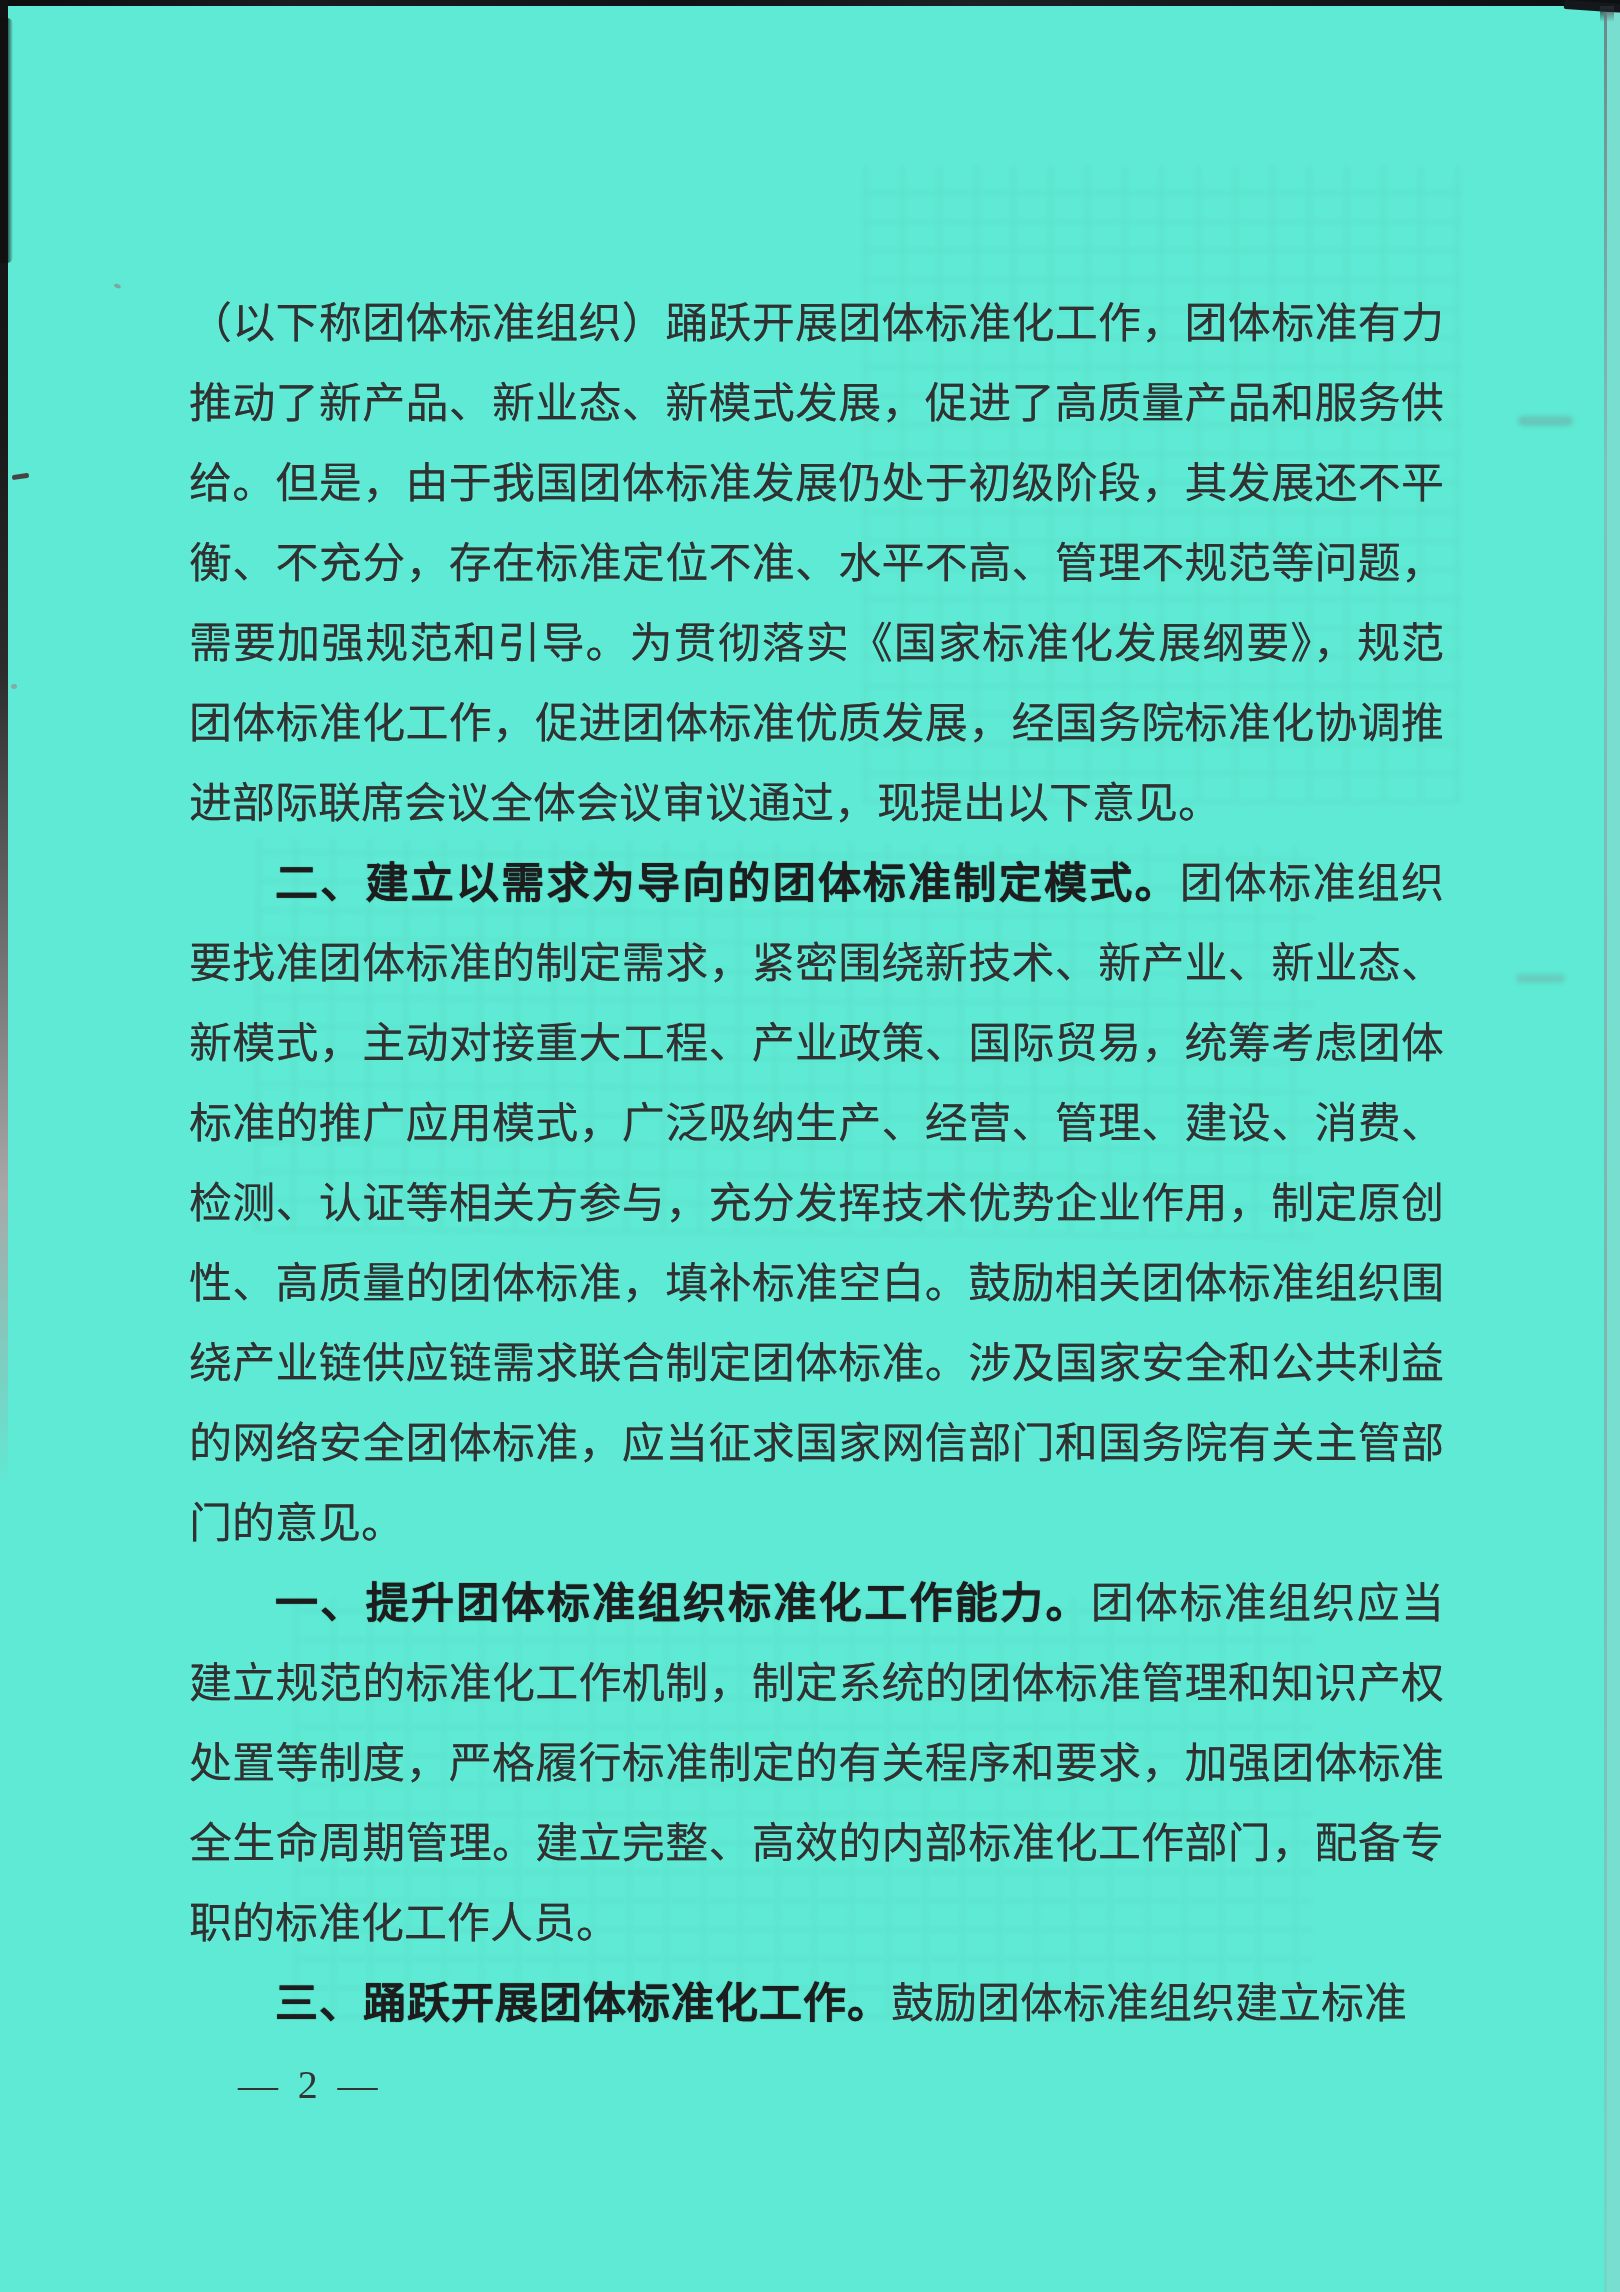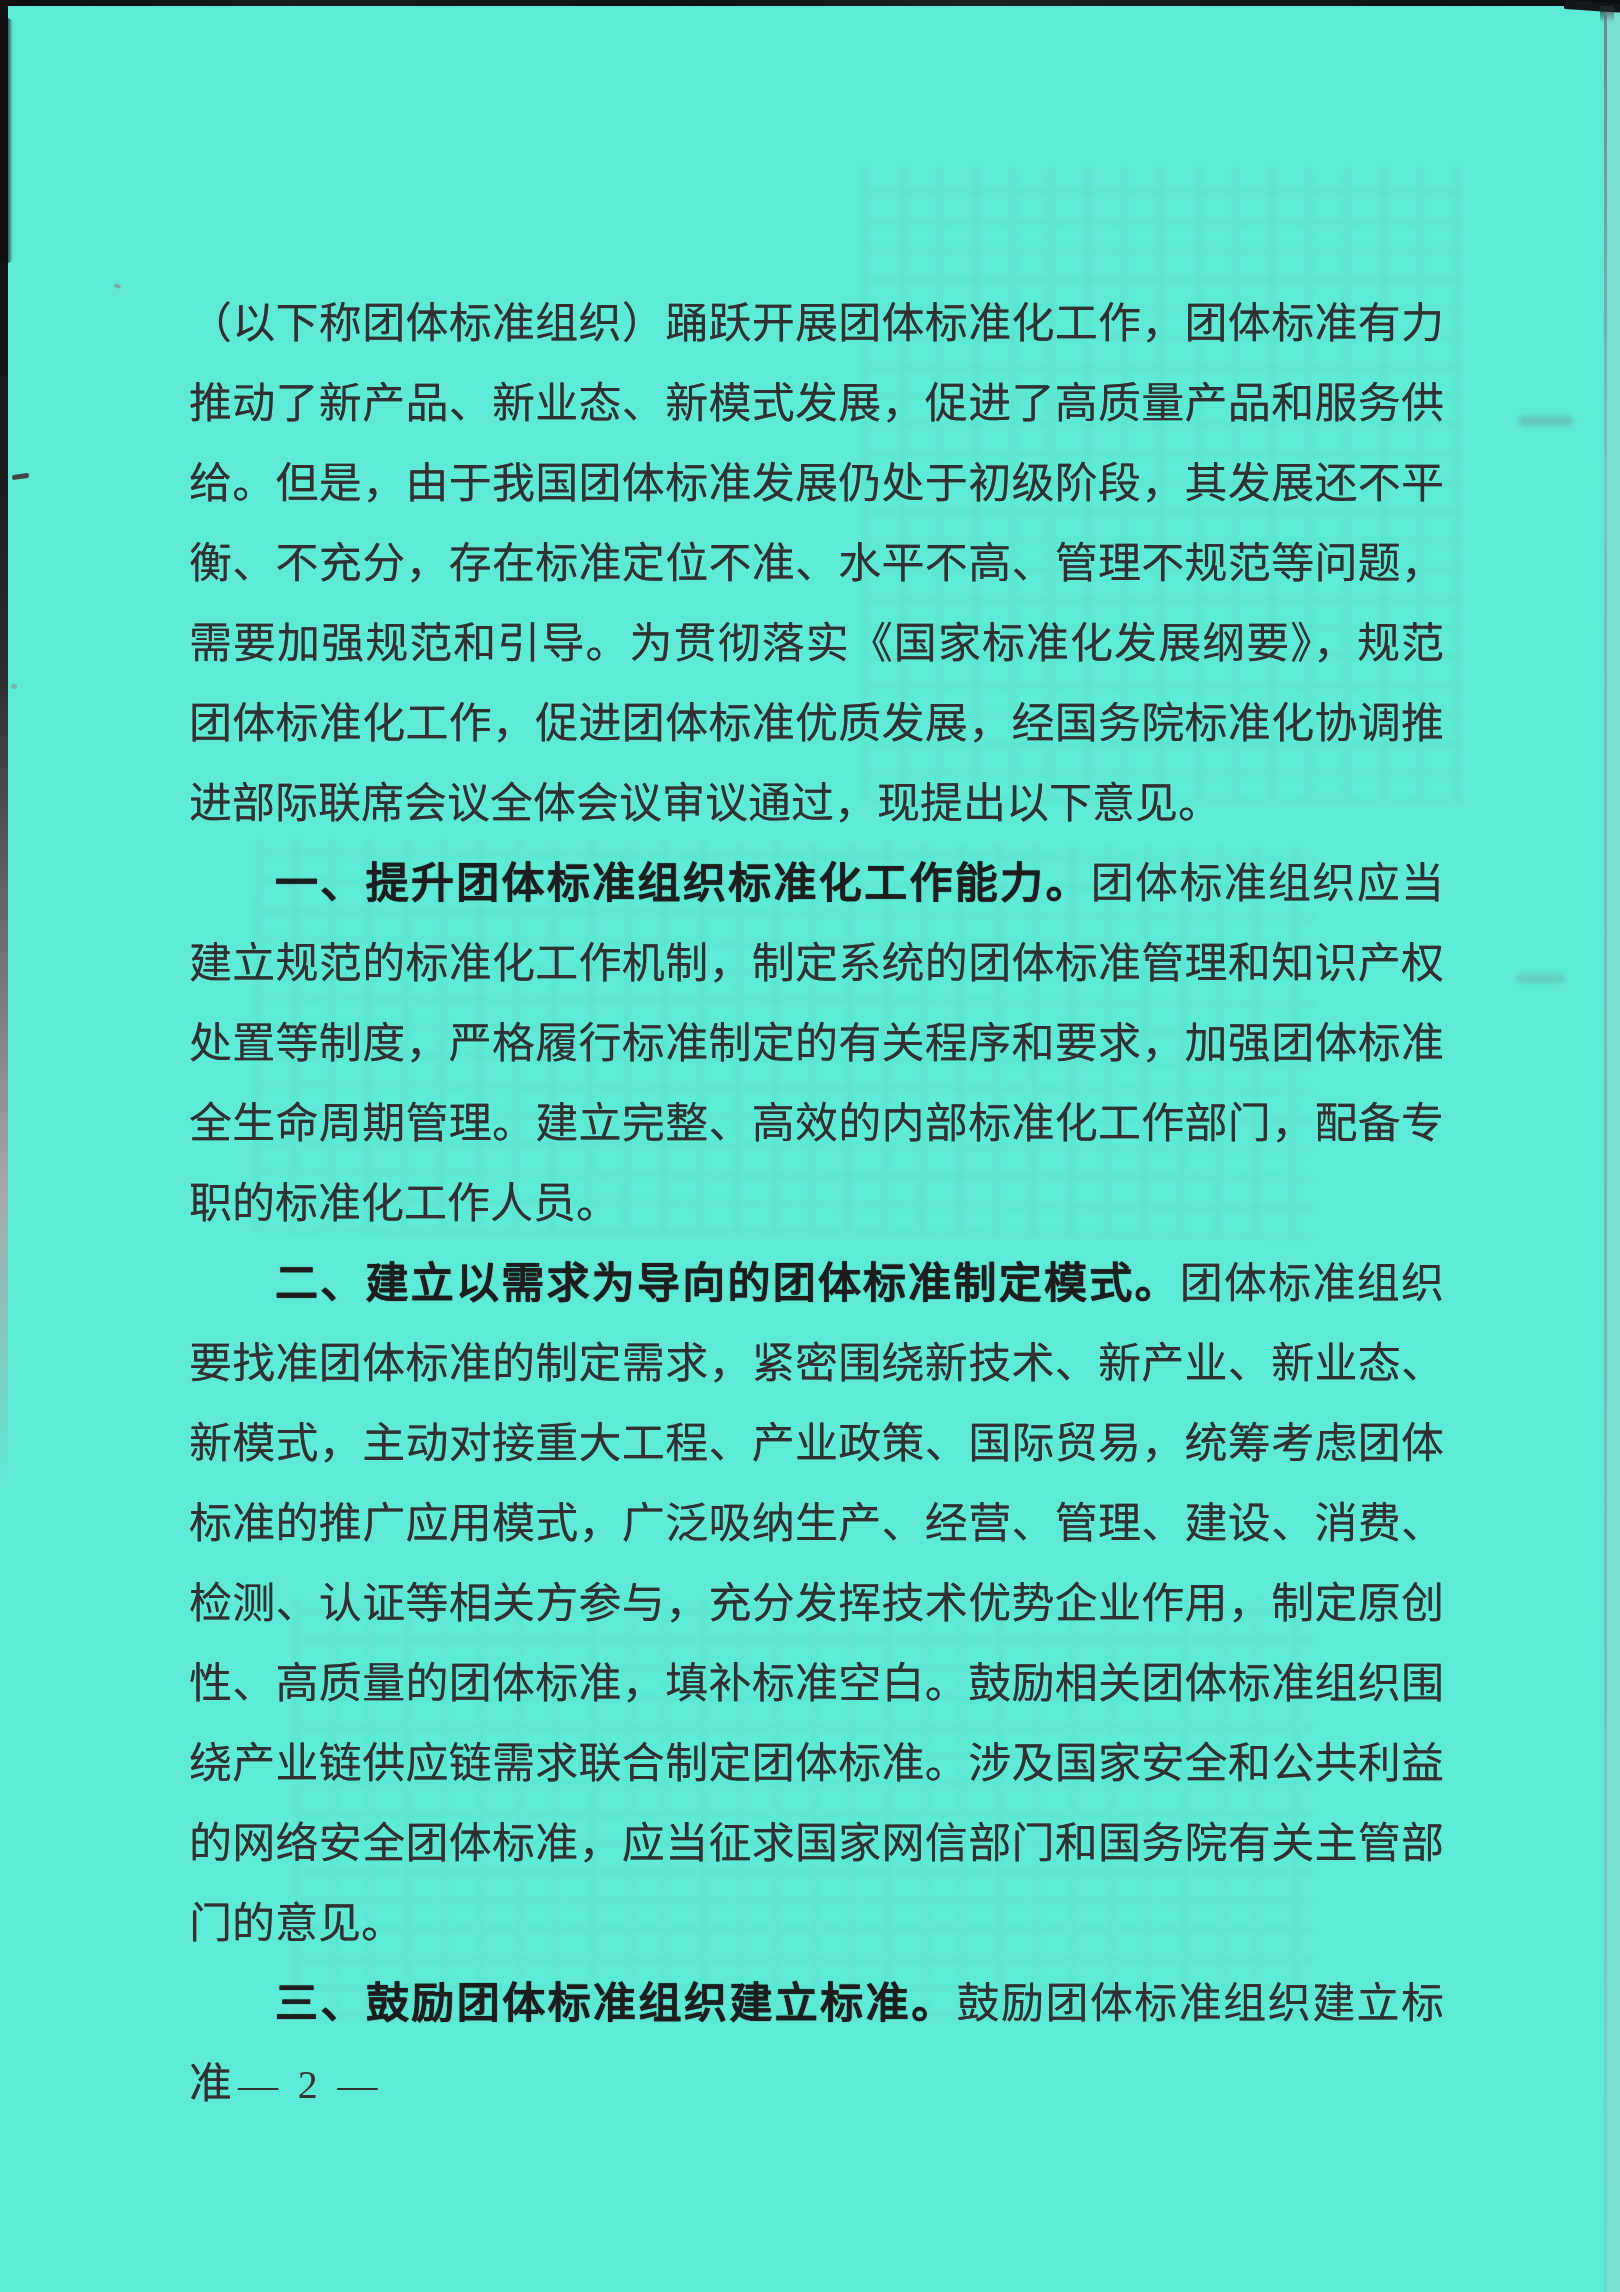--- a/index.html
+++ b/index.html
@@ -165,24 +165,24 @@
   <div class="smudge-1"></div>
   <div class="smudge-2"></div>
   <div class="bleed bleed-1"></div>
   <div class="bleed bleed-2"></div>
   <div class="bleed bleed-3"></div>
 
   <div class="content">
 
     <p class="para continuation"><span class="para-body">（以下称团体标准组织）踊跃开展团体标准化工作，团体标准有力推动了新产品、新业态、新模式发展，促进了高质量产品和服务供给。但是，由于我国团体标准发展仍处于初级阶段，其发展还不平衡、不充分，存在标准定位不准、水平不高、管理不规范等问题，需要加强规范和引导。为贯彻落实《国家标准化发展纲要》，规范团体标准化工作，促进团体标准优质发展，经国务院标准化协调推进部际联席会议全体会议审议通过，现提出以下意见。</span></p>
 
+    <p class="para"><span class="para-heading">二、建立以需求为导向的团体标准制定模式。</span><span class="para-body">团体标准组织要找准团体标准的制定需求，紧密围绕新技术、新产业、新业态、新模式，主动对接重大工程、产业政策、国际贸易，统筹考虑团体标准的推广应用模式，广泛吸纳生产、经营、管理、建设、消费、检测、认证等相关方参与，充分发挥技术优势企业作用，制定原创性、高质量的团体标准，填补标准空白。鼓励相关团体标准组织围绕产业链供应链需求联合制定团体标准。涉及国家安全和公共利益的网络安全团体标准，应当征求国家网信部门和国务院有关主管部门的意见。</span></p>
+
     <p class="para"><span class="para-heading">一、提升团体标准组织标准化工作能力。</span><span class="para-body">团体标准组织应当建立规范的标准化工作机制，制定系统的团体标准管理和知识产权处置等制度，严格履行标准制定的有关程序和要求，加强团体标准全生命周期管理。建立完整、高效的内部标准化工作部门，配备专职的标准化工作人员。</span></p>
 
-    <p class="para"><span class="para-heading">二、建立以需求为导向的团体标准制定模式。</span><span class="para-body">团体标准组织要找准团体标准的制定需求，紧密围绕新技术、新产业、新业态、新模式，主动对接重大工程、产业政策、国际贸易，统筹考虑团体标准的推广应用模式，广泛吸纳生产、经营、管理、建设、消费、检测、认证等相关方参与，充分发挥技术优势企业作用，制定原创性、高质量的团体标准，填补标准空白。鼓励相关团体标准组织围绕产业链供应链需求联合制定团体标准。涉及国家安全和公共利益的网络安全团体标准，应当征求国家网信部门和国务院有关主管部门的意见。</span></p>
-
-    <p class="para"><span class="para-heading">三、鼓励团体标准组织建立标准。</span><span class="para-body">鼓励团体标准组织建立标准</span></p>
+    <p class="para"><span class="para-heading">三、踊跃开展团体标准化工作。</span><span class="para-body">鼓励团体标准组织建立标准</span></p>
 
   </div>
 
   <div class="page-number">— 2 —</div>
 
 </div>
 
 
 </body></html>

